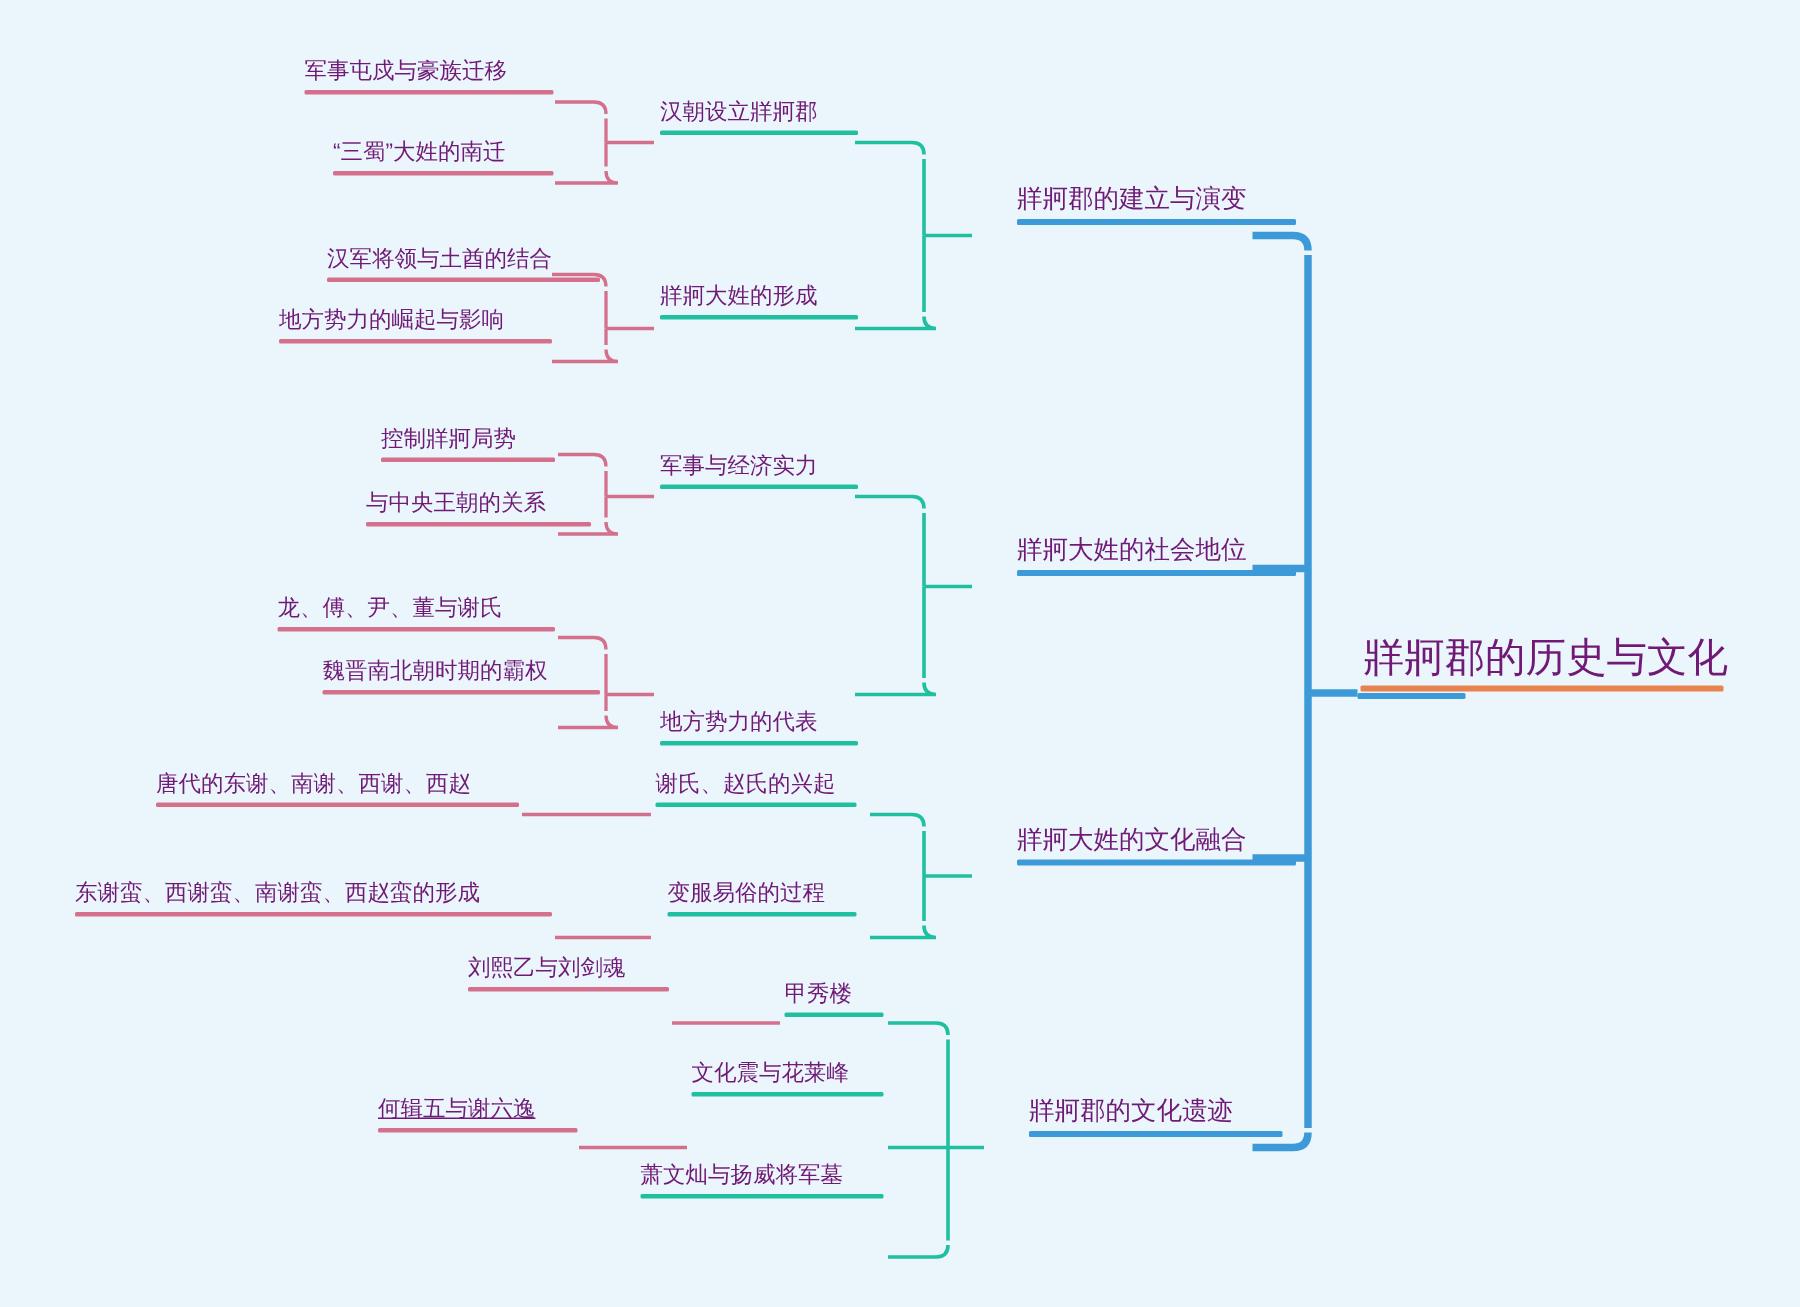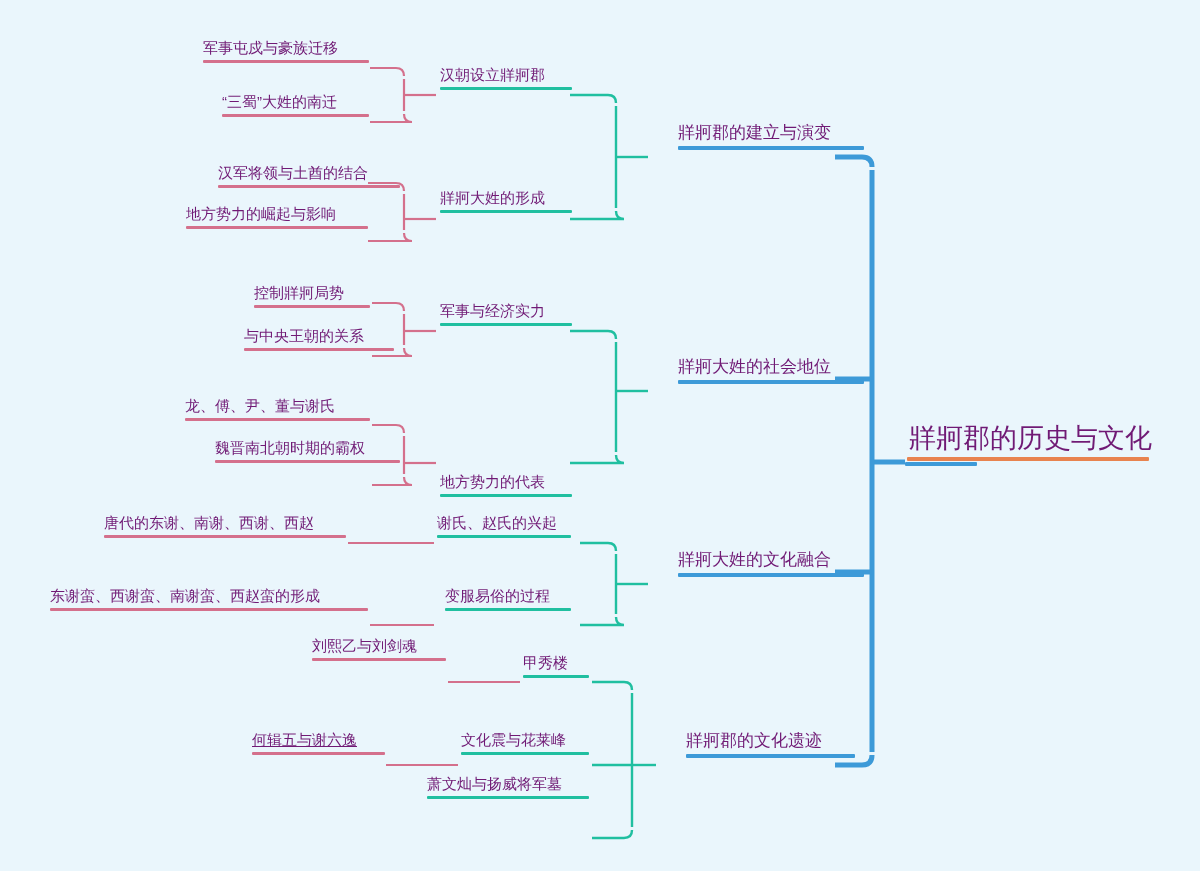--- a/index.html
+++ b/index.html
@@ -238,21 +238,21 @@
   </div>
   <div class="node lvl2" style="left:445px; top:588px; width:126px;">
     <span class="label">变服易俗的过程</span>
     <span class="rule"></span>
   </div>
 
   <div class="node lvl2" style="left:523px; top:655px; width:66px;">
     <span class="label">甲秀楼</span>
     <span class="rule"></span>
   </div>
-  <div class="node lvl2" style="left:461px; top:732px; width:128px;">
+  <div class="node lvl2" style="left:461px; top:708px; width:128px;">
     <span class="label">文化震与花莱峰</span>
     <span class="rule"></span>
   </div>
   <div class="node lvl2" style="left:427px; top:776px; width:162px;">
     <span class="label">萧文灿与扬威将军墓</span>
     <span class="rule"></span>
   </div>
 
   <div class="node lvl3" style="left:203px; top:40px; width:166px;">
     <span class="label">军事屯戍与豪族迁移</span>

